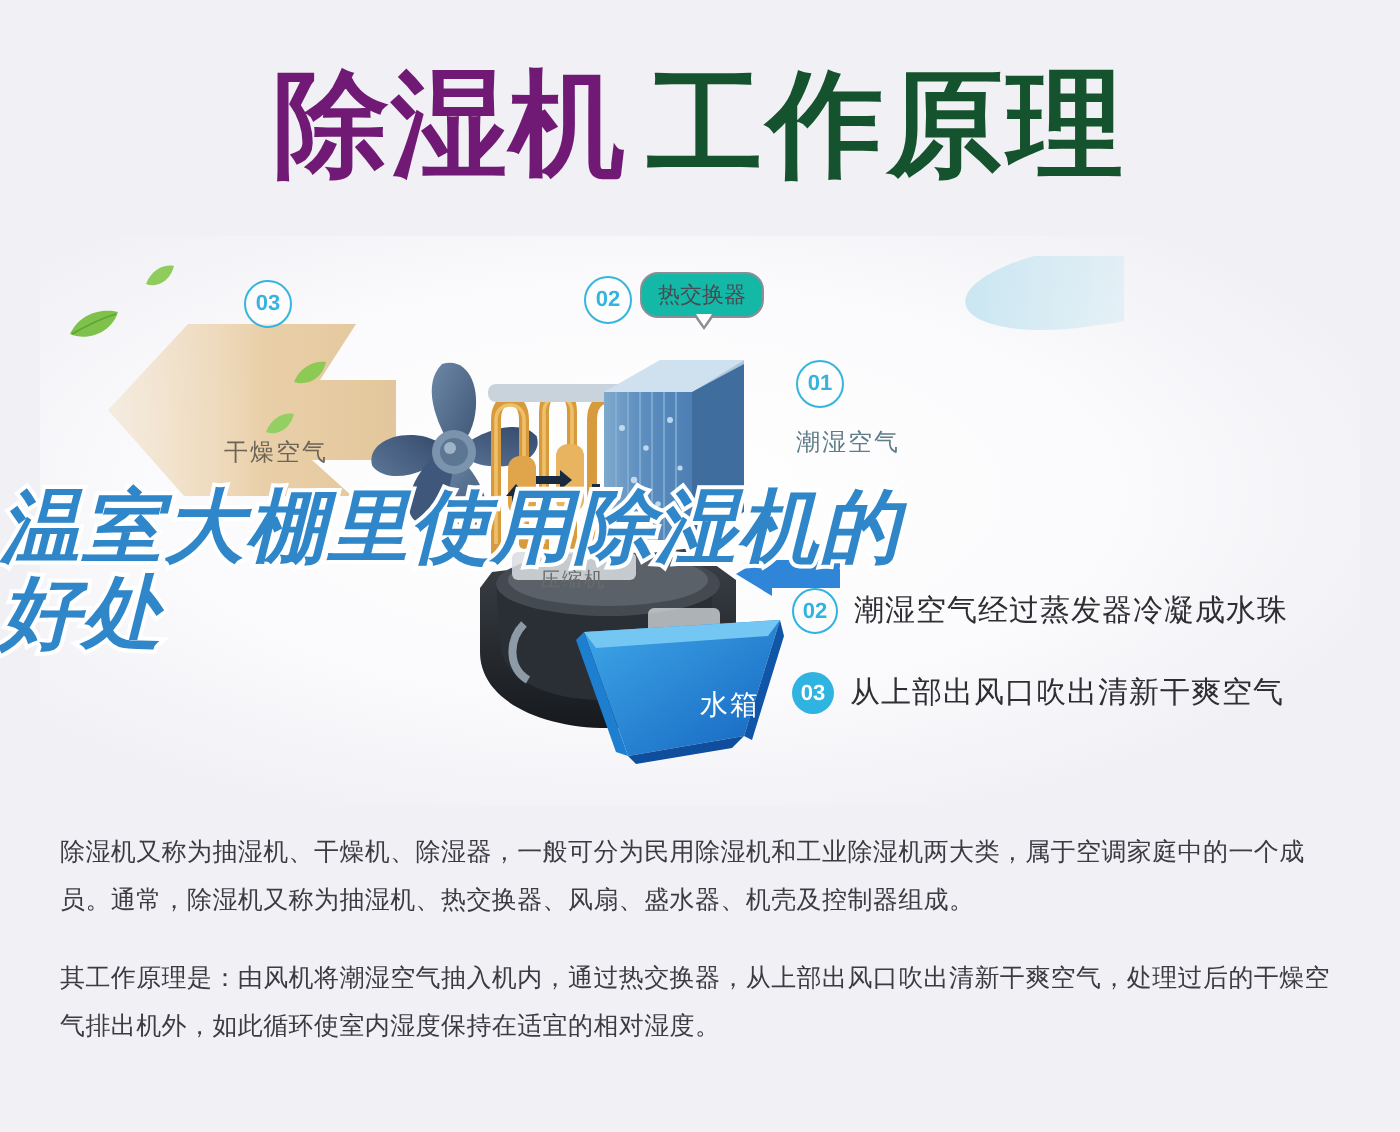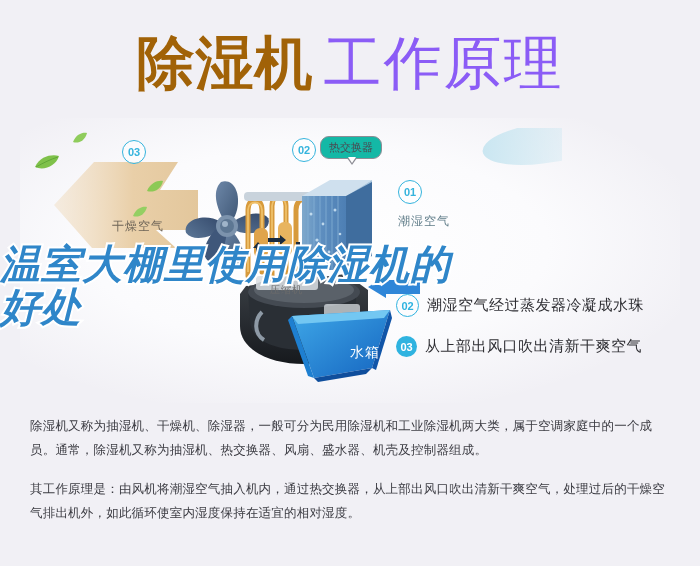--- a/index.html
+++ b/index.html
@@ -12,25 +12,25 @@
     position:relative;
   }
   .page{position:relative;width:700px;height:566px;}
 
   
   .header{
     position:absolute;left:0;top:24px;width:700px;height:78px;
     display:flex;align-items:center;justify-content:center;
   }
   .title-a{
-    font-size:58px;font-weight:bold;color:#a16207;letter-spacing:1px;
+    font-size:58px;font-weight:bold;color:#701a75;letter-spacing:1px;
     line-height:1;
   }
   .title-b{
-    font-size:58px;font-weight:normal;color:#8b5cf6;letter-spacing:2px;
+    font-size:58px;font-weight:bold;color:#14532d;letter-spacing:2px;
     line-height:1;margin-left:10px;
   }
 
   
   .stage{
     position:absolute;left:0;top:118px;width:700px;height:285px;
     overflow:hidden;
   }
 
   

